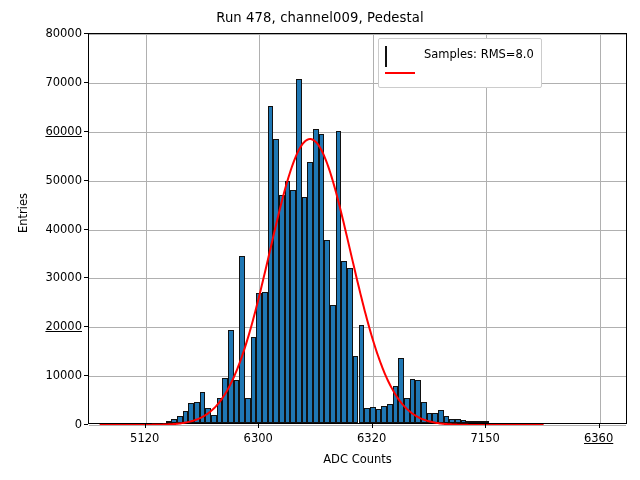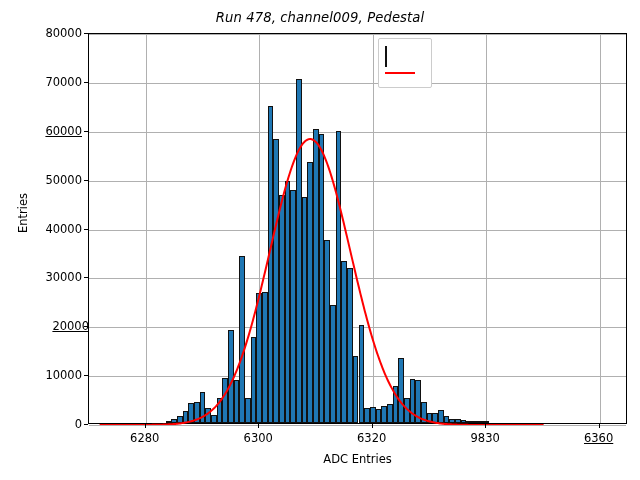--- a/index.html
+++ b/index.html
@@ -4,21 +4,21 @@
 <style>
   html,body{margin:0;padding:0;}
   body{
     width:640px;height:480px;background:#ffffff;
     font-family:"DejaVu Sans","Liberation Sans",sans-serif;
     overflow:hidden;
   }
   #figure{position:relative;width:640px;height:480px;background:#ffffff;}
   #plot-title{
     position:absolute;left:0;top:10px;width:640px;text-align:center;
-    font-size:13.2px;color:#000;letter-spacing:0.1px;font-style:italic;
+    font-size:13.2px;color:#000;letter-spacing:0.1px;
   }
   
   #axes{
     position:absolute;left:88px;top:33px;width:539px;height:391px;
     border:1px solid #000;box-sizing:border-box;background:#fff;
   }
   #grid{position:absolute;left:0;top:0;width:100%;height:100%;pointer-events:none;}
   .gl-h{position:absolute;left:0;width:100%;height:1px;background:#b0b0b0;}
   .gl-v{position:absolute;top:0;height:100%;width:1px;background:#b0b0b0;}
   #bars{position:absolute;left:0;top:0;width:100%;height:100%;}
@@ -131,57 +131,58 @@
         <div class="bar" style="left: 388.647px; width: 5.67368px; height: 1.85725px;"></div>
         <div class="bar" style="left: 394.321px; width: 5.67368px; height: 1.46625px;"></div>
       </div>
     <svg id="fitsvg" viewBox="0 0 539 391" preserveAspectRatio="none">
       <polyline id="fitpath" fill="none" stroke="#ff0000" stroke-width="2" stroke-linejoin="round" stroke-linecap="round" points="11.35,391.00 12.45,391.00 13.56,391.00 14.67,391.00 15.77,391.00 16.88,391.00 17.99,391.00 19.09,391.00 20.20,391.00 21.30,391.00 22.41,391.00 23.52,391.00 24.62,391.00 25.73,391.00 26.84,391.00 27.94,391.00 29.05,391.00 30.16,391.00 31.26,391.00 32.37,390.99 33.47,390.99 34.58,390.99 35.69,390.99 36.79,390.99 37.90,390.99 39.01,390.99 40.11,390.99 41.22,390.99 42.33,390.98 43.43,390.98 44.54,390.98 45.64,390.98 46.75,390.97 47.86,390.97 48.96,390.97 50.07,390.96 51.18,390.96 52.28,390.96 53.39,390.95 54.50,390.94 55.60,390.94 56.71,390.93 57.81,390.92 58.92,390.91 60.03,390.90 61.13,390.89 62.24,390.88 63.35,390.86 64.45,390.85 65.56,390.83 66.67,390.81 67.77,390.79 68.88,390.77 69.98,390.74 71.09,390.72 72.20,390.69 73.30,390.65 74.41,390.62 75.52,390.58 76.62,390.53 77.73,390.48 78.84,390.43 79.94,390.37 81.05,390.31 82.15,390.24 83.26,390.17 84.37,390.09 85.47,390.00 86.58,389.90 87.69,389.80 88.79,389.68 89.90,389.56 91.01,389.43 92.11,389.28 93.22,389.12 94.32,388.95 95.43,388.77 96.54,388.57 97.64,388.36 98.75,388.13 99.86,387.88 100.96,387.61 102.07,387.33 103.18,387.02 104.28,386.69 105.39,386.33 106.50,385.95 107.60,385.55 108.71,385.11 109.81,384.65 110.92,384.15 112.03,383.62 113.13,383.05 114.24,382.45 115.35,381.81 116.45,381.13 117.56,380.40 118.67,379.63 119.77,378.82 120.88,377.96 121.98,377.04 123.09,376.07 124.20,375.05 125.30,373.97 126.41,372.83 127.52,371.63 128.62,370.36 129.73,369.03 130.84,367.63 131.94,366.16 133.05,364.62 134.15,363.00 135.26,361.31 136.37,359.53 137.47,357.68 138.58,355.74 139.69,353.72 140.79,351.61 141.90,349.42 143.01,347.13 144.11,344.76 145.22,342.29 146.32,339.73 147.43,337.08 148.54,334.33 149.64,331.48 150.75,328.54 151.86,325.51 152.96,322.37 154.07,319.15 155.18,315.82 156.28,312.41 157.39,308.89 158.49,305.29 159.60,301.60 160.71,297.81 161.81,293.94 162.92,289.99 164.03,285.95 165.13,281.83 166.24,277.64 167.35,273.37 168.45,269.04 169.56,264.64 170.66,260.18 171.77,255.67 172.88,251.10 173.98,246.49 175.09,241.84 176.20,237.16 177.30,232.45 178.41,227.72 179.52,222.97 180.62,218.22 181.73,213.46 182.83,208.71 183.94,203.97 185.05,199.26 186.15,194.57 187.26,189.92 188.37,185.32 189.47,180.77 190.58,176.28 191.69,171.86 192.79,167.51 193.90,163.25 195.00,159.09 196.11,155.02 197.22,151.07 198.32,147.23 199.43,143.52 200.54,139.94 201.64,136.50 202.75,133.20 203.86,130.06 204.96,127.08 206.07,124.27 207.17,121.63 208.28,119.17 209.39,116.89 210.49,114.80 211.60,112.91 212.71,111.21 213.81,109.71 214.92,108.42 216.03,107.34 217.13,106.46 218.24,105.80 219.34,105.35 220.45,105.12 221.56,105.10 222.66,105.30 223.77,105.71 224.88,106.33 225.98,107.17 227.09,108.21 228.20,109.47 229.30,110.93 230.41,112.59 231.51,114.45 232.62,116.50 233.73,118.75 234.83,121.18 235.94,123.79 237.05,126.57 238.15,129.52 239.26,132.63 240.37,135.90 241.47,139.31 242.58,142.87 243.68,146.56 244.79,150.37 245.90,154.31 247.00,158.35 248.11,162.50 249.22,166.74 250.32,171.07 251.43,175.48 252.54,179.96 253.64,184.50 254.75,189.09 255.85,193.74 256.96,198.42 258.07,203.13 259.17,207.86 260.28,212.61 261.39,217.36 262.49,222.12 263.60,226.87 264.71,231.60 265.81,236.32 266.92,241.01 268.02,245.66 269.13,250.28 270.24,254.85 271.34,259.38 272.45,263.85 273.56,268.26 274.66,272.60 275.77,276.88 276.88,281.09 277.98,285.22 279.09,289.27 280.19,293.24 281.30,297.12 282.41,300.92 283.51,304.63 284.62,308.25 285.73,311.78 286.83,315.22 287.94,318.56 289.05,321.80 290.15,324.95 291.26,328.01 292.36,330.96 293.47,333.82 294.58,336.59 295.68,339.26 296.79,341.84 297.90,344.32 299.00,346.72 300.11,349.02 301.22,351.23 302.32,353.35 303.43,355.39 304.54,357.34 305.64,359.21 306.75,360.99 307.85,362.70 308.96,364.33 310.07,365.89 311.17,367.37 312.28,368.79 313.39,370.13 314.49,371.41 315.60,372.62 316.71,373.77 317.81,374.86 318.92,375.89 320.02,376.87 321.13,377.79 322.24,378.67 323.34,379.49 324.45,380.27 325.56,381.00 326.66,381.69 327.77,382.34 328.88,382.95 329.98,383.52 331.09,384.06 332.19,384.56 333.30,385.03 334.41,385.47 335.51,385.88 336.62,386.27 337.73,386.63 338.83,386.96 339.94,387.27 341.05,387.56 342.15,387.83 343.26,388.09 344.36,388.32 345.47,388.54 346.58,388.74 347.68,388.92 348.79,389.09 349.90,389.25 351.00,389.40 352.11,389.54 353.22,389.66 354.32,389.78 355.43,389.88 356.53,389.98 357.64,390.07 358.75,390.15 359.85,390.23 360.96,390.30 362.07,390.36 363.17,390.42 364.28,390.48 365.39,390.52 366.49,390.57 367.60,390.61 368.70,390.65 369.81,390.68 370.92,390.71 372.02,390.74 373.13,390.76 374.24,390.79 375.34,390.81 376.45,390.83 377.56,390.85 378.66,390.86 379.77,390.88 380.87,390.89 381.98,390.90 383.09,390.91 384.19,390.92 385.30,390.93 386.41,390.94 387.51,390.94 388.62,390.95 389.73,390.95 390.83,390.96 391.94,390.96 393.04,390.97 394.15,390.97 395.26,390.97 396.36,390.98 397.47,390.98 398.58,390.98 399.68,390.98 400.79,390.99 401.90,390.99 403.00,390.99 404.11,390.99 405.21,390.99 406.32,390.99 407.43,390.99 408.53,390.99 409.64,390.99 410.75,391.00 411.85,391.00 412.96,391.00 414.07,391.00 415.17,391.00 416.28,391.00 417.38,391.00 418.49,391.00 419.60,391.00 420.70,391.00 421.81,391.00 422.92,391.00 424.02,391.00 425.13,391.00 426.24,391.00 427.34,391.00 428.45,391.00 429.55,391.00 430.66,391.00 431.77,391.00 432.87,391.00 433.98,391.00 435.09,391.00 436.19,391.00 437.30,391.00 438.41,391.00 439.51,391.00 440.62,391.00 441.72,391.00 442.83,391.00 443.94,391.00 445.04,391.00 446.15,391.00 447.26,391.00 448.36,391.00 449.47,391.00 450.58,391.00 451.68,391.00 452.79,391.00 453.89,391.00"></polyline>
     </svg>
   </div>
 
   <div id="ticks-x">
       <div class="tick-x" style="left: 144.737px; top: 424px;"></div>
-      <div class="xtl" style="left: 144.737px; top: 431px;">6280</div>
+      <div class="xtl" style="left: 144.737px; top: 431px;">5120</div>
       <div class="tick-x" style="left: 258.211px; top: 424px;"></div>
       <div class="xtl" style="left: 258.211px; top: 431px;">6300</div>
       <div class="tick-x" style="left: 371.684px; top: 424px;"></div>
       <div class="xtl" style="left: 371.684px; top: 431px;">6320</div>
       <div class="tick-x" style="left: 485.158px; top: 424px;"></div>
-      <div class="xtl" style="left: 485.158px; top: 431px;">9830</div>
+      <div class="xtl" style="left: 485.158px; top: 431px;">7150</div>
       <div class="tick-x" style="left: 598.632px; top: 424px;"></div>
       <div class="xtl" style="left: 598.632px; top: 431px; text-decoration: underline;">6360</div>
     </div>
   <div id="ticks-y">
       <div class="tick-y" style="left: 84px; top: 424px;"></div>
       <div class="ytl" style="left: 24px; width: 58px; top: 424px;">0</div>
       <div class="tick-y" style="left: 84px; top: 375.125px;"></div>
       <div class="ytl" style="left: 24px; width: 58px; top: 375.125px;">10000</div>
       <div class="tick-y" style="left: 84px; top: 326.25px;"></div>
-      <div class="ytl" style="left: 31px; width: 58px; top: 326.25px; text-decoration: underline;">20000</div>
+      <div class="ytl" style="left: 24px; width: 58px; top: 326.25px; text-decoration: underline;">20000</div>
       <div class="tick-y" style="left: 84px; top: 277.375px;"></div>
       <div class="ytl" style="left: 24px; width: 58px; top: 277.375px;">30000</div>
       <div class="tick-y" style="left: 84px; top: 228.5px;"></div>
       <div class="ytl" style="left: 24px; width: 58px; top: 228.5px;">40000</div>
       <div class="tick-y" style="left: 84px; top: 179.625px;"></div>
       <div class="ytl" style="left: 24px; width: 58px; top: 179.625px;">50000</div>
       <div class="tick-y" style="left: 84px; top: 130.75px;"></div>
       <div class="ytl" style="left: 24px; width: 58px; top: 130.75px; text-decoration: underline;">60000</div>
       <div class="tick-y" style="left: 84px; top: 81.875px;"></div>
       <div class="ytl" style="left: 24px; width: 58px; top: 81.875px;">70000</div>
       <div class="tick-y" style="left: 84px; top: 33px;"></div>
       <div class="ytl" style="left: 24px; width: 58px; top: 33px;">80000</div>
     </div>
 
-  <div id="xlabel">ADC Entries</div>
+  <div id="xlabel">ADC Counts</div>
   <div id="ylabel">Entries</div>
 
   <div id="legend">
     <div class="leg-row">
       <span class="leg-key"><span class="leg-patch"></span></span>
+      <span class="leg-text">Samples: RMS=8.0</span>
     </div>
     <div class="leg-row">
       <span class="leg-key">
           <span class="leg-line"></span>
         </span>
     </div>
   </div>
 
 </div>
 

